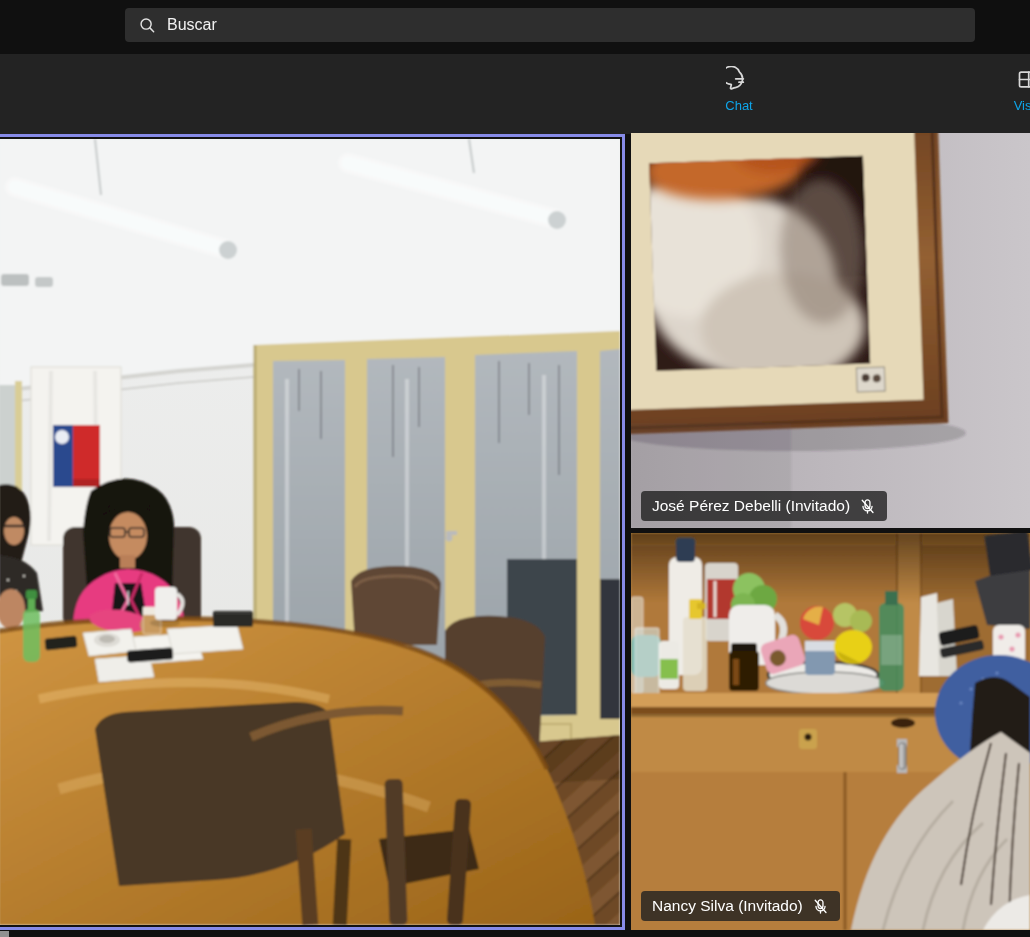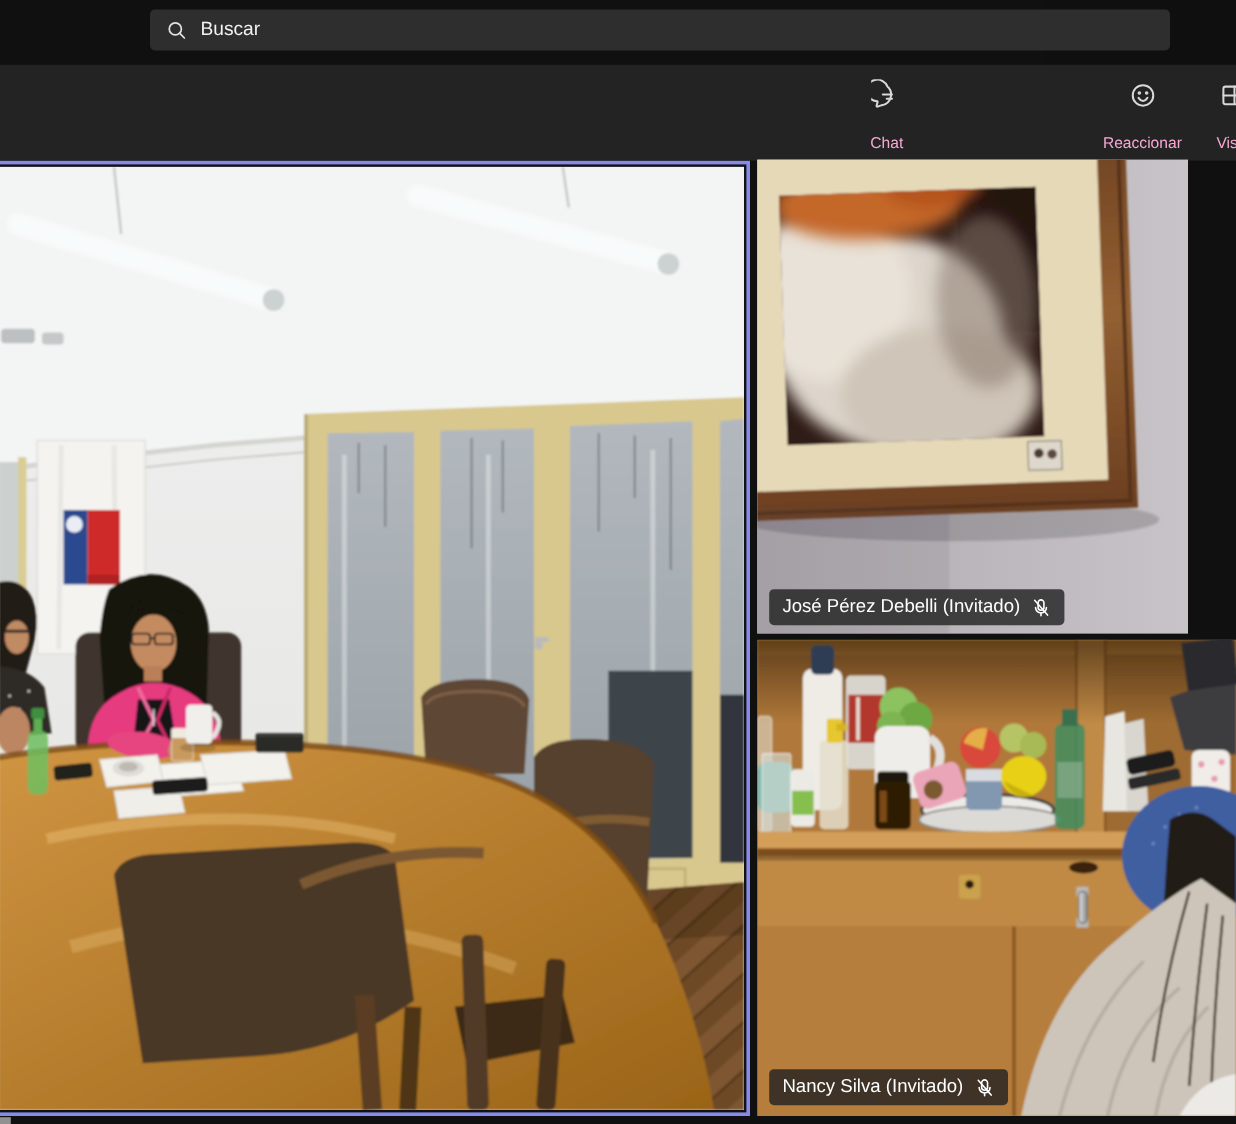--- a/index.html
+++ b/index.html
@@ -7,30 +7,30 @@
           font-family:"Liberation Sans",sans-serif;}
   
   .topbar{position:absolute;left:0;top:0;width:870px;height:54px;background:#101010;}
   .searchbox{position:absolute;left:125px;top:8px;width:850px;height:34px;background:#2e2e2e;
              border-radius:4px;display:flex;align-items:center;gap:11px;padding:0 13px;
              box-sizing:border-box;color:#f2f2f2;font-size:16px;cursor:text;}
   .searchbox svg{flex:0 0 auto;}
   
   .toolbar{position:absolute;left:0;top:54px;width:1030px;height:80px;background:#232323;}
   .tbtn{position:absolute;top:12px;width:76px;height:62px;background:none;border:none;padding:0;
-        display:flex;flex-direction:column;align-items:center;gap:18px;color:#f9a8d4;
+        display:flex;flex-direction:column;align-items:center;gap:5px;color:#0ea5e9;
         font-size:13px;font-family:inherit;cursor:pointer;}
   .tbtn .tlabel{white-space:nowrap;}
   
   .stage{position:absolute;left:0;top:134px;width:1030px;height:803px;background:#101010;}
   .tile{position:absolute;overflow:hidden;cursor:pointer;}
   .tile-main{left:-6px;top:0px;width:631px;height:796px;border:3px solid #878be8;
              background:#121212;padding:2px;box-sizing:border-box;}
-  .tile-jose{left:631px;top:-1px;width:359px;height:395px;background:#b9b4b9;}
-  .tile-nancy{left:631px;top:399px;width:399px;height:397px;background:#7f1d1d;}
+  .tile-jose{left:631px;top:-1px;width:399px;height:395px;background:#b9b4b9;}
+  .tile-nancy{left:631px;top:399px;width:399px;height:397px;background:#4c1d95;}
   .tile svg{display:block;}
   .namelabel{position:absolute;left:10px;display:inline-flex;align-items:center;gap:9px;
              height:30px;padding:0 11px;background:rgba(32,32,32,.8);border-radius:4px;
              color:#ffffff;font-size:15.5px;white-space:nowrap;}
   .tile-jose .namelabel{bottom:7px;}
   .tile-nancy .namelabel{bottom:9px;}
   .corner-fragment{position:absolute;left:0;top:797px;width:9px;height:6px;background:#919191;}
 </style>
 </head>
 <body>
@@ -48,29 +48,20 @@
   </header>
 
   <nav class="toolbar">
     <button class="tbtn" style="left:701px">
       <svg width="27" height="27" viewBox="0 0 24 24" fill="none" stroke="#d8d8d8" stroke-width="1.5" stroke-linecap="round">
         <path d="M12 4a8 8 0 1 0-7.6 10.9c.3.1.4.4.3.7l-.7 2.6c-.1.5.3.9.8.7l3-1.1c.2-.1.4-.1.6 0A8 8 0 0 0 12 4z" transform="translate(0,1.4)"></path>
         <line x1="8.6" y1="11.4" x2="15.4" y2="11.4"></line>
           <line x1="11.5" y1="14.4" x2="15.4" y2="14.4"></line>
       </svg>
       <span class="tlabel">Chat</span>
-    </button>
-    <button class="tbtn" style="left:914px">
-      <svg width="27" height="27" viewBox="0 0 24 24" fill="none" stroke="#d8d8d8" stroke-width="1.5" stroke-linecap="round">
-        <circle cx="12" cy="12" r="7.6"></circle>
-        <circle cx="9.3" cy="10.2" r="0.6" fill="#d8d8d8"></circle>
-        <circle cx="14.7" cy="10.2" r="0.6" fill="#d8d8d8"></circle>
-        <path d="M8.7 13.8c.9 1.5 2 2.3 3.3 2.3s2.4-.8 3.3-2.3"></path>
-      </svg>
-      <span class="tlabel">Reaccionar</span>
     </button>
     <button class="tbtn" style="left:990px">
       <svg width="27" height="27" viewBox="0 0 24 24" fill="none" stroke="#d8d8d8" stroke-width="1.5" stroke-linecap="round">
         <rect x="4" y="5.5" width="16.5" height="13" rx="1.5"></rect>
         <line x1="12.2" y1="5.5" x2="12.2" y2="18.5"></line>
         <line x1="4" y1="12" x2="20.5" y2="12"></line>
       </svg>
       <span class="tlabel">Vista</span>
     </button>
   </nav>

